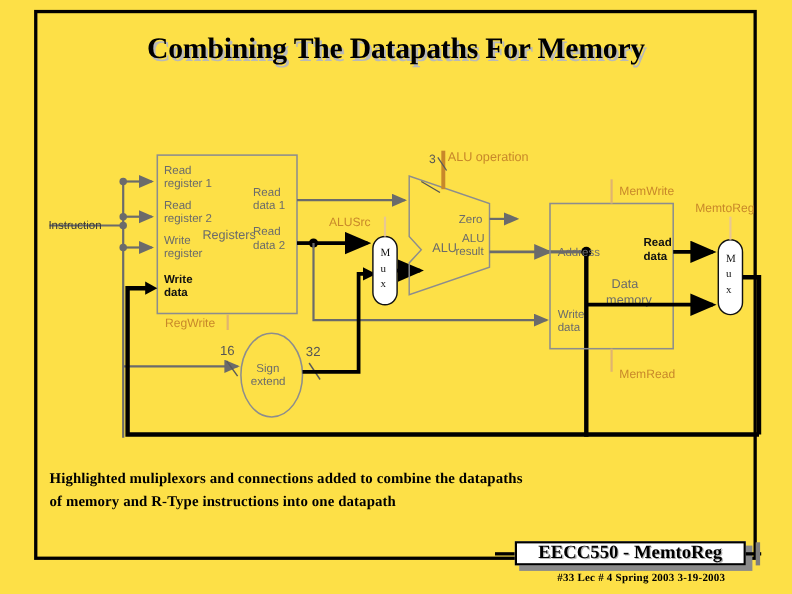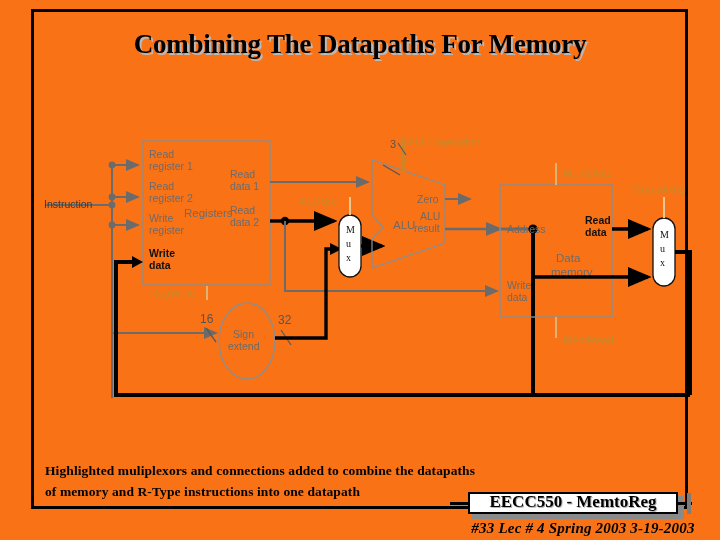--- a/index.html
+++ b/index.html
@@ -11,21 +11,21 @@
     width: 720px;
     height: 540px;
     overflow: hidden;
     font-family: "Liberation Sans", sans-serif;
   }
   #slide {
     position: absolute;
     left: 0; top: 0;
     width: 720px;
     height: 540px;
-    background: #f97316;
+    background: #fde047;
   }
   
   #slide-frame {
     position: absolute;
     left: 31px;
     top: 9px;
     width: 657px;
     height: 500px;
     border: 3px solid #000000;
     box-sizing: border-box;
@@ -57,21 +57,20 @@
     position: absolute;
     left: 45px;
     top: 424px;
     width: 640px;
     font-family: "Liberation Serif", serif;
     font-weight: bold;
     font-size: 13.5px;
     line-height: 21px;
     color: #000000;
     letter-spacing: 0.1px;
-    margin-top: 36px;
   }
   
   #footer-badge {
     position: absolute;
     left: 468px;
     top: 492px;
     width: 216px;
     height: 25px;
   }
   #footer-badge .shadow {
@@ -119,24 +118,23 @@
     background: #7d7d7d;
   }
   #footer-sub {
     position: absolute;
     left: 468px;
     top: 520px;
     width: 230px;
     text-align: center;
     font-family: "Liberation Serif", serif;
     font-weight: bold;
-    font-size: 15px;
+    font-size: 10px;
     color: #000000;
     letter-spacing: 0.2px;
-    font-style: italic;
   }
   
   .dlab { font-family: "Liberation Sans", sans-serif; font-size: 10.5px; fill: #6b6b6b; }
   .dlab-b { font-family: "Liberation Sans", sans-serif; font-size: 10.5px; fill: #111111; font-weight: bold; }
   .dctl { font-family: "Liberation Sans", sans-serif; font-size: 11px; fill: #c8882a; }
   .dnum { font-family: "Liberation Sans", sans-serif; font-size: 12px; fill: #555555; }
   .dmux { font-family: "Liberation Serif", serif; font-size: 10px; fill: #111111; }
 </style>
 </head>
 <body>

